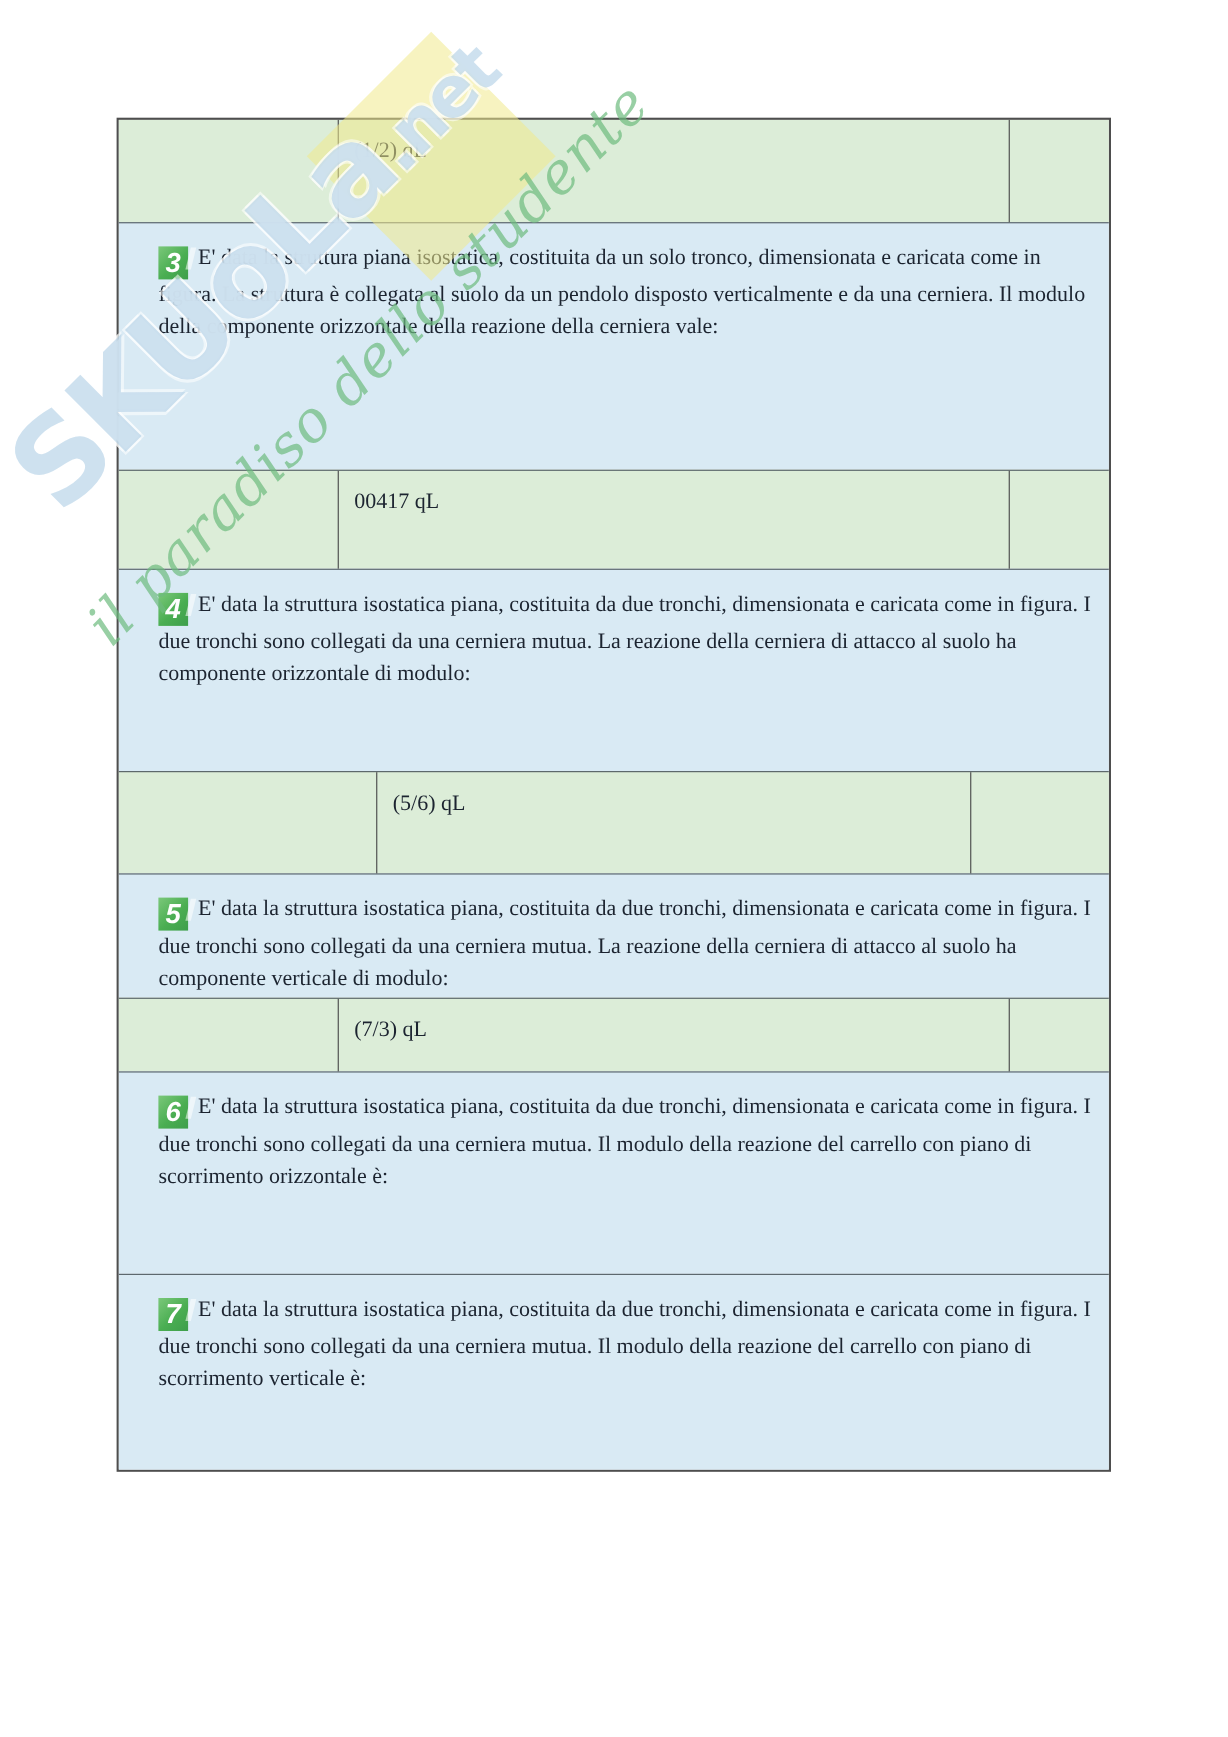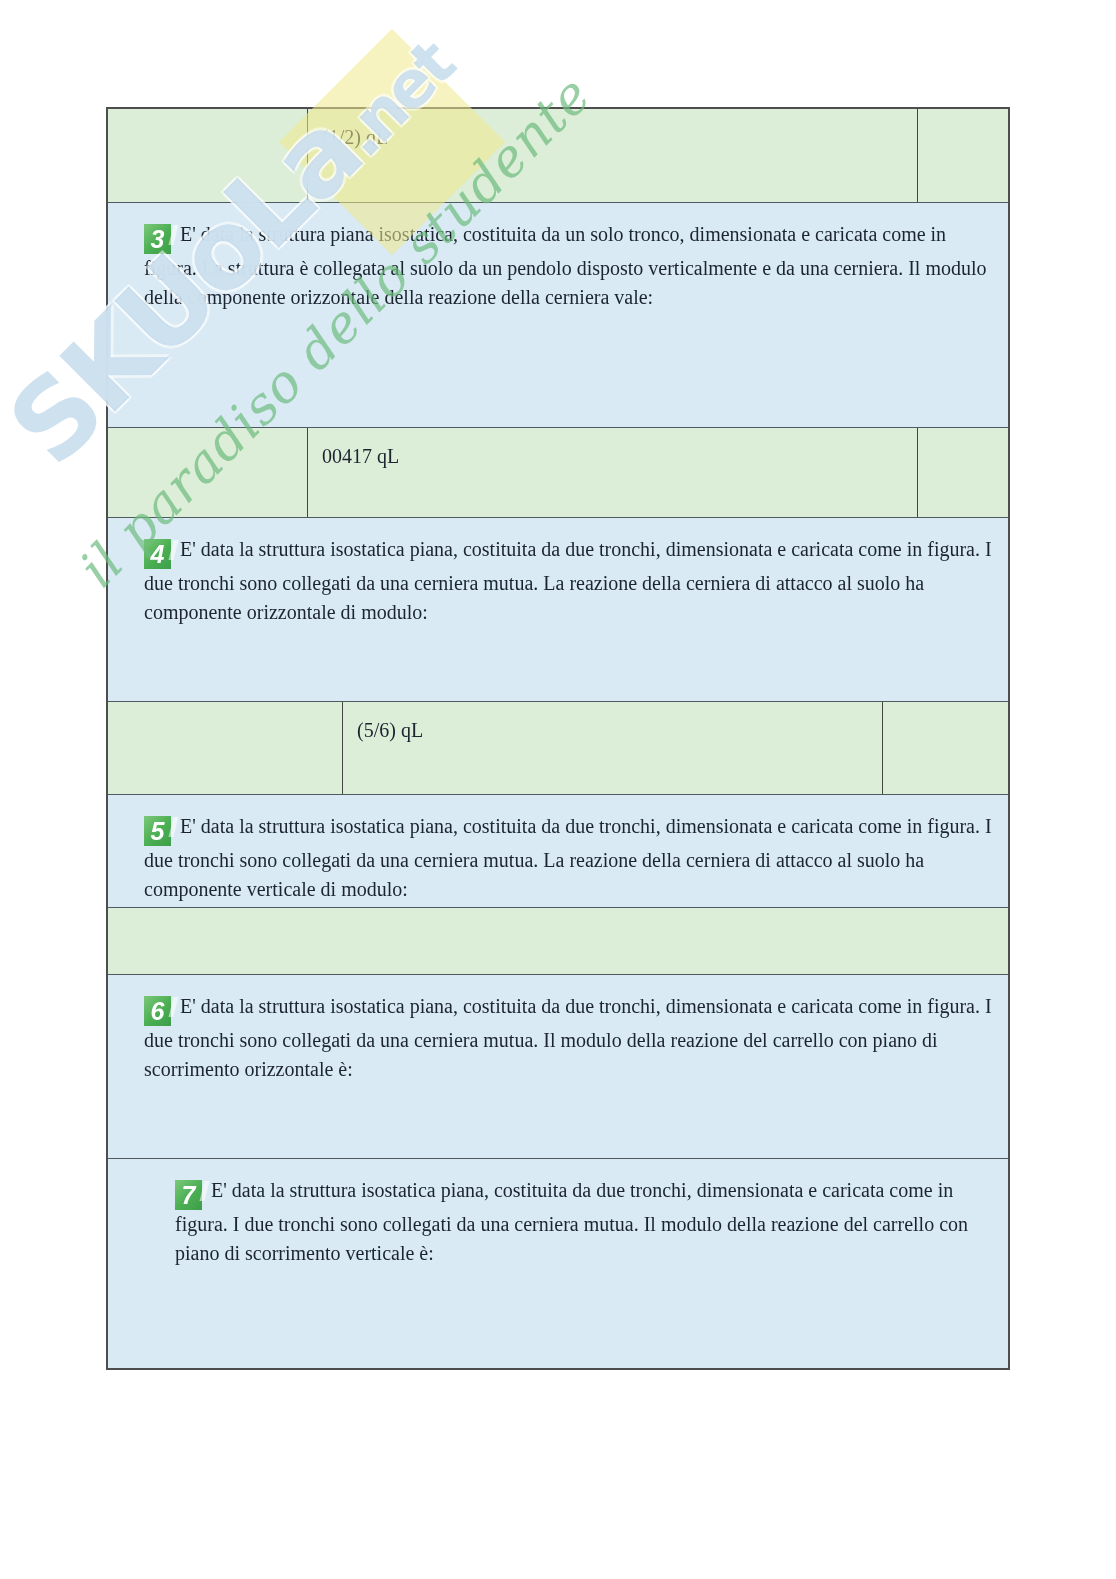--- a/index.html
+++ b/index.html
@@ -27,21 +27,21 @@
   .a3 { height: 93px; gap: 35px; }
   .a4 { height: 67px; }
   .a5 { height: 92px; }
 
   
   .q-block { background: #d9eaf4; }
   .qb3 { height: 225px; }
   .qb4 { height: 184px; }
   .qb5 { height: 113px; }
   .qb6 { height: 184px; }
-  .qb7 { height: 210px; padding-left: 31px; }
+  .qb7 { height: 178px; }
   .q-text { padding: 17px 16px 0 36px; font-size: 20px; line-height: 29px;
             color: #1c2430; }
   .q-badge { display: inline-block; width: 27px; height: 30px; margin-right: 9px;
              vertical-align: -7px; position: relative;
              background: linear-gradient(135deg, #7bc87a 0%, #4aae52 55%, #3e9e4b 100%);
              color: #ffffff; text-align: center;
              font-family: "Liberation Sans", sans-serif;
              font-style: italic; font-weight: bold; font-size: 25px; line-height: 30px; }
   .q-badge::after { content: ""; position: absolute; right: -5px; top: 1px;
                     width: 5px; height: 20px; background: rgba(255,255,255,0.55);
@@ -103,20 +103,23 @@
       </div>
       <div class="ans-cell ans-right"></div>
     </div>
 
     <div class="row q-block qb5">
       <p class="q-text"><span class="q-badge">5</span><span>E' data la struttura isostatica piana, costituita da due tronchi, dimensionata e caricata come in figura. I due tronchi sono collegati da una cerniera mutua. La reazione della cerniera di attacco al suolo ha componente verticale di modulo:</span></p>
     </div>
 
     <div class="row ans-row a4">
       <div class="ans-cell ans-left"></div>
+      <div class="ans-cell ans-mid">
+        <span class="ans-text">(7/3) qL</span>
+      </div>
       <div class="ans-cell ans-right"></div>
     </div>
 
     <div class="row q-block qb6">
       <p class="q-text"><span class="q-badge">6</span><span>E' data la struttura isostatica piana, costituita da due tronchi, dimensionata e caricata come in figura. I due tronchi sono collegati da una cerniera mutua. Il modulo della reazione del carrello con piano di scorrimento orizzontale è:</span></p>
     </div>
 
 
     <div class="row q-block qb7">
       <p class="q-text"><span class="q-badge">7</span><span>E' data la struttura isostatica piana, costituita da due tronchi, dimensionata e caricata come in figura. I due tronchi sono collegati da una cerniera mutua. Il modulo della reazione del carrello con piano di scorrimento verticale è:</span></p>

